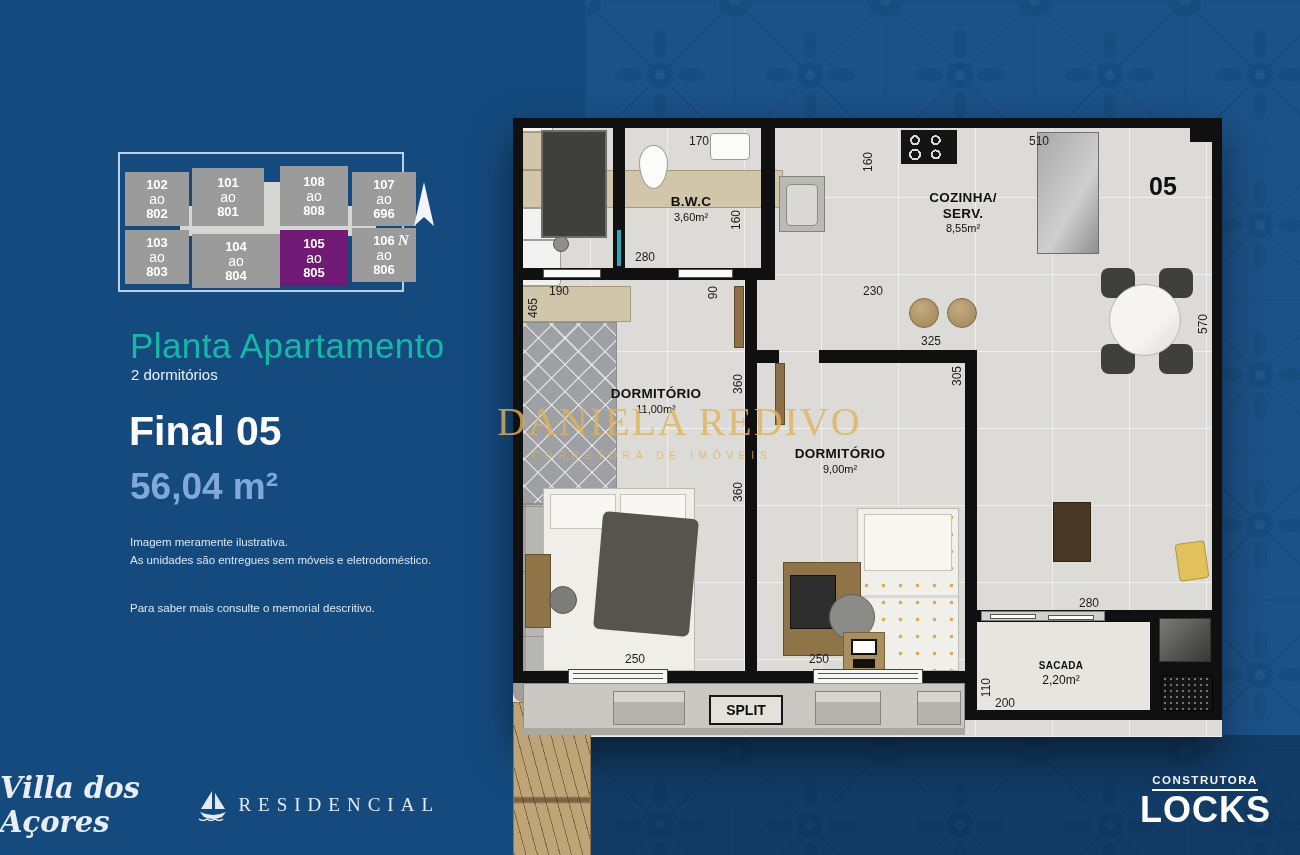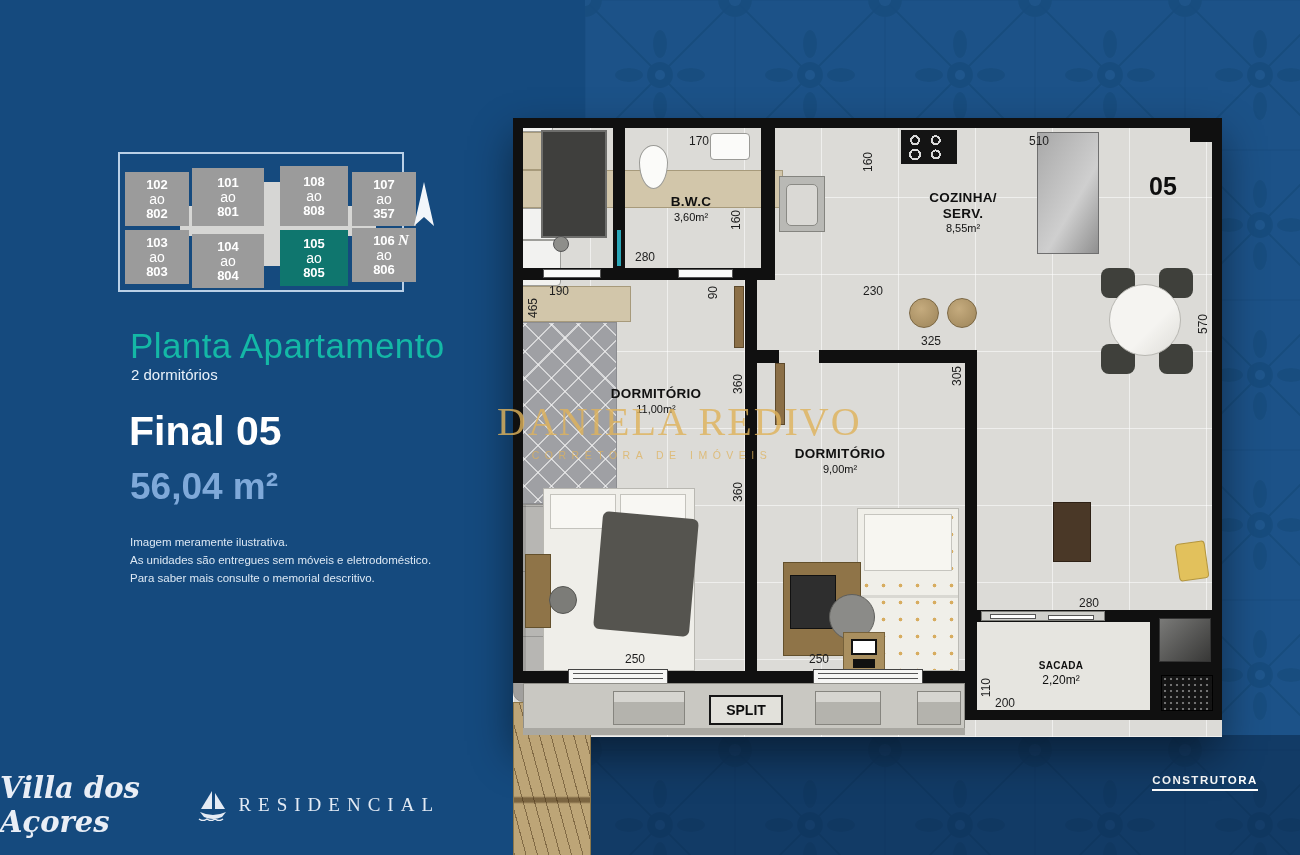--- a/index.html
+++ b/index.html
@@ -11,21 +11,21 @@
   #right-bg{left:585px;top:0;width:715px;height:855px;}
   #right-shade{left:585px;top:735px;width:715px;height:120px;background:rgba(6,24,52,.40);}
   
   #keyplan{left:118px;top:152px;width:286px;height:140px;border:2px solid rgba(215,232,248,.85);
            padding:5px;box-sizing:border-box;}
   .kp-lobby{position:absolute;background:#d6d6d4;}
   .kp-unit{position:absolute;background:#9b9b9b;color:#fff;text-align:center;
            display:flex;flex-direction:column;justify-content:center;line-height:1;}
   .kp-unit .n{font-size:13px;font-weight:bold;}
   .kp-unit .ao{font-size:14px;margin:1px 4px;}
-  .kp-unit.hl{background:#0f766e;}
+  .kp-unit.hl{background:#701a75;}
   #north{left:404px;top:180px;width:34px;height:62px;}
   #north-n{left:398px;top:232px;color:#fff;font-style:italic;font-size:15px;font-weight:bold;font-family:"Liberation Serif",serif;}
   
   #title{left:130px;top:326px;font-size:35px;color:#14b8a6;letter-spacing:.4px;}
   #subtitle{left:131px;top:366px;font-size:15px;color:#eaf2fa;}
   #final{left:129px;top:408px;font-size:41px;font-weight:bold;color:#ffffff;}
   #area{left:130px;top:466px;font-size:37px;font-weight:bold;color:#7fa9d9;}
   .disc{left:130px;font-size:11.5px;color:#dce8f4;}
   
   #villa{left:0px;top:780px;width:440px;height:50px;display:flex;align-items:center;justify-content:center;gap:10px;}
@@ -131,28 +131,28 @@
     <span class="n">801</span>
   </div>
   <div class="kp-unit" style="left:160px;top:12px;width:68px;height:60px;">
     <span class="n">108</span>
     <span class="ao">ao</span>
     <span class="n">808</span>
   </div>
   <div class="kp-unit" style="left:232px;top:18px;width:64px;height:54px;">
     <span class="n">107</span>
     <span class="ao">ao</span>
-    <span class="n">357</span>
+    <span class="n">696</span>
   </div>
   <div class="kp-unit" style="left:5px;top:76px;width:64px;height:54px;">
     <span class="n">103</span>
     <span class="ao">ao</span>
     <span class="n">803</span>
   </div>
-  <div class="kp-unit" style="left:72px;top:80px;width:72px;height:54px;">
+  <div class="kp-unit" style="left:72px;top:80px;width:88px;height:54px;">
     <span class="n">104</span>
     <span class="ao">ao</span>
     <span class="n">804</span>
   </div>
   <div class="kp-unit hl" style="left:160px;top:76px;width:68px;height:56px;">
     <span class="n">105</span>
     <span class="ao">ao</span>
     <span class="n">805</span>
   </div>
   <div class="kp-unit" style="left:232px;top:74px;width:64px;height:54px;">
@@ -167,36 +167,37 @@
   </svg>
 </div>
 <div class="abs" id="north-n">N</div>
 
 <div class="abs" id="title">Planta Apartamento</div>
 <div class="abs" id="subtitle">2 dormitórios</div>
 <div class="abs" id="final">Final 05</div>
 <div class="abs" id="area">56,04 m²</div>
 <div class="abs disc" style="top:536px;">Imagem meramente ilustrativa.</div>
 <div class="abs disc" style="top:554px;">As unidades são entregues sem móveis e eletrodoméstico.</div>
-<div class="abs disc" style="top:572px;">Para saber mais consulte o memorial descritivo.</div>
+<div class="abs disc" style="top:602px;">Para saber mais consulte o memorial descritivo.</div>
 
 <div class="abs" id="villa">
   <span class="script">Villa dos Açores</span>
   <span>
     <svg width="30" height="32" xmlns="http://www.w3.org/2000/svg" style="vertical-align:middle;">
       <polygon points="14,2 14,20 3,20" fill="#e5ebf4"></polygon>
       <polygon points="17,4 27,20 17,20" fill="#e5ebf4"></polygon>
       <path d="M2 23 Q15 29 28 23 L24 28 Q15 32 6 28 Z" fill="#e5ebf4"></path>
       <path d="M1 30 q4 3 8 0 q4 3 8 0 q4 3 8 0" stroke="#e5ebf4" stroke-width="1.5" fill="none"></path>
     </svg>
   </span>
   <span class="resid">RESIDENCIAL</span>
 </div>
 <div class="abs" id="locks">
   <div class="ctop">CONSTRUTORA</div>
+  <div class="lname">LOCKS</div>
 </div>
 
 <div class="abs" id="plan">
 
   <div class="wall" style="left:0;top:0;width:709px;height:10px;"></div>
   <div class="wall" style="left:0;top:0;width:10px;height:565px;"></div>
   <div class="wall" style="left:699px;top:0;width:10px;height:602px;"></div>
   <div class="wall" style="left:677px;top:0;width:32px;height:24px;"></div>
   <div class="wall" style="left:100px;top:0;width:12px;height:150px;"></div>
   <div class="wall" style="left:248px;top:0;width:14px;height:162px;"></div>

